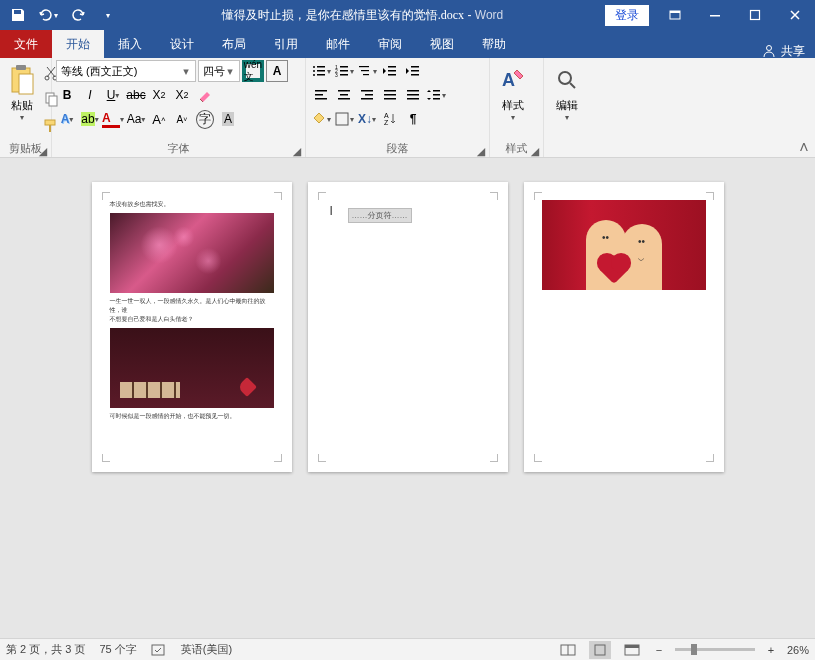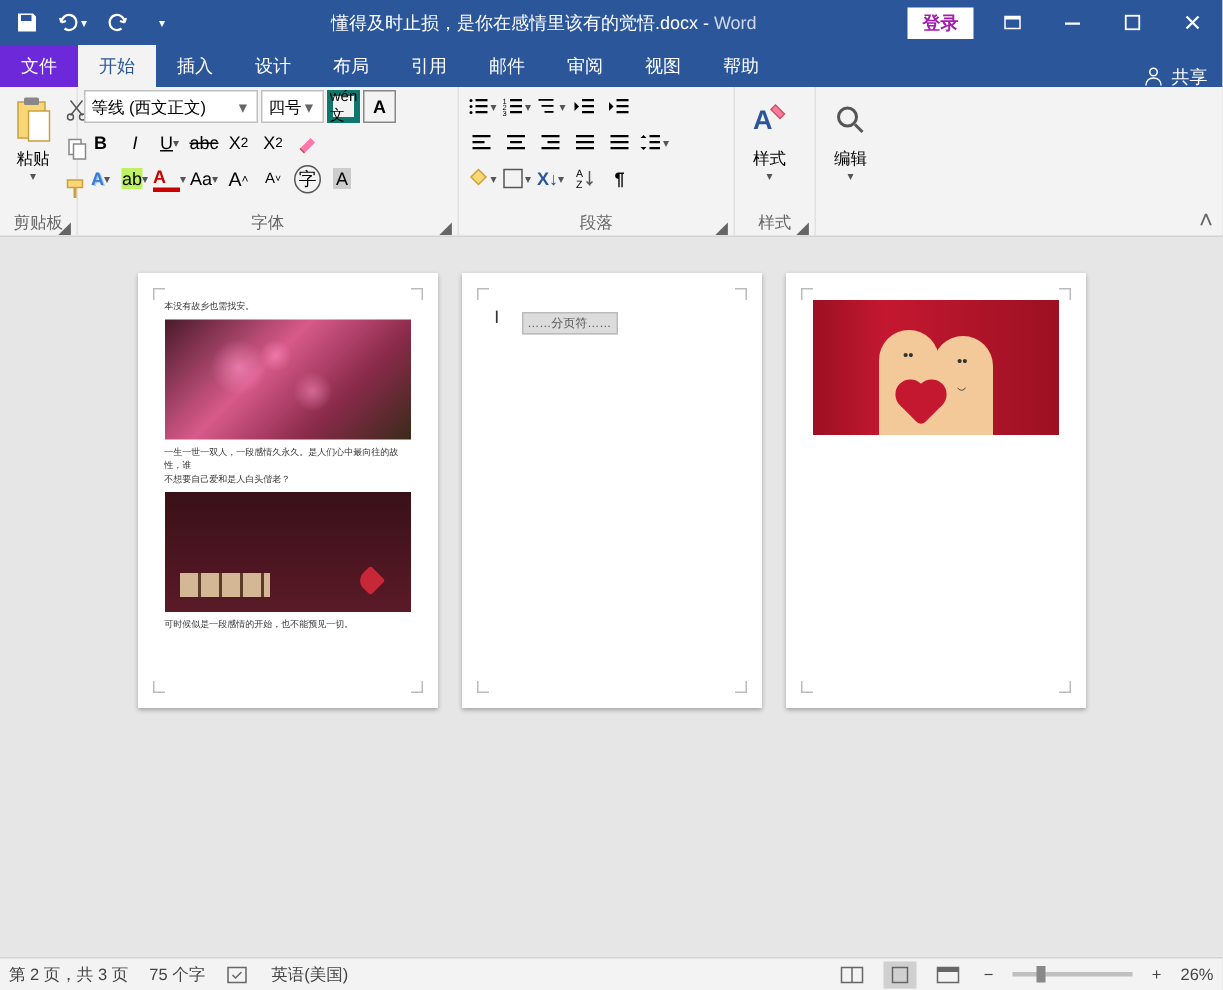--- a/index.html
+++ b/index.html
@@ -3,30 +3,30 @@
 <meta charset="utf-8">
 <style>
 * { margin:0; padding:0; box-sizing:border-box; font-family:"Microsoft YaHei","Segoe UI",sans-serif; }
 body { width:815px; height:660px; background:#e6e6e6; overflow:hidden; position:relative; }
 
 
 .titlebar { height:30px; background:#2b579a; display:flex; align-items:center; color:#fff; font-size:12px; }
 .qat { display:flex; align-items:center; gap:2px; padding:0 4px; }
 .qat .btn { width:28px; height:28px; display:flex; align-items:center; justify-content:center; fill:#fff; color:#fff; }
 .titlebar .spacer { flex:1; text-align:center; white-space:nowrap; overflow:hidden; }
-.titlebar .doctitle { display:inline; }
+.titlebar .doctitle { display:inline;font-family:Liberation Serif, serif; }
 .titlebar .appname { display:inline; color:#d0d8e8; }
-.login-btn { background:#fff; color:#a21caf; padding:2px 10px; font-size:12px; margin:0 6px;font-weight:bold; }
+.login-btn { background:#fff; color:#1d4ed8; padding:2px 10px; font-size:12px; margin:0 6px; }
 .winctl { display:flex; }
 .winctl .btn { width:40px; height:30px; display:flex; align-items:center; justify-content:center; color:#fff; fill:#fff; }
 
 
 .tabs { height:28px; background:#2b579a; display:flex; align-items:stretch; color:#fff; font-size:12px; }
 .tab { padding:0 14px; display:flex; align-items:center; white-space:nowrap; }
-.tab.file { background:#6d28d9;font-family:Liberation Mono, monospace; }
+.tab.file { background:#b91c1c;font-family:Liberation Mono, monospace; }
 .tab.active { background:#f3f3f3; color:#2b579a; }
 .tabs .right { margin-left:auto; display:flex; align-items:center; padding-right:10px; gap:6px;margin-top:14px; }
 .tell-me { display:flex; align-items:center; gap:4px; }
 .share { display:flex; align-items:center; gap:4px; }
 
 
 .ribbon { height:100px; background:#f3f3f3; border-bottom:1px solid #d4d4d4; display:flex; position:relative; }
 .group { border-right:1px solid #e1e1e1; display:flex; flex-direction:column; }
 .group-body { flex:1; display:flex; padding:2px 4px; }
 .group-label { height:16px; font-size:11px; color:#666; text-align:center; position:relative; }
@@ -203,21 +203,21 @@
             </svg>
           </div>
       </div>
     </div>
     <div class="group-label"><span>剪贴板</span><span class="launcher">◢</span></div>
   </div>
 
   <div class="group" style="width:254px">
     <div class="group-body col">
       <div class="row" style="gap:2px">
-        <div class="combo" style="width:116px">
+        <div class="combo" style="width:140px">
             <span>等线 (西文正文)</span>
             <span class="dd">▾</span>
           </div>
         <div class="combo" style="width:42px">
             <span>四号</span>
             <span class="dd">▾</span>
           </div>
         <div class="smallbtn" style="font-size:10px;border:4px solid #0f766e">wén<br>文</div>
         <div class="smallbtn" style="border:1px solid #888;font-weight:bold">A</div>
       </div>

